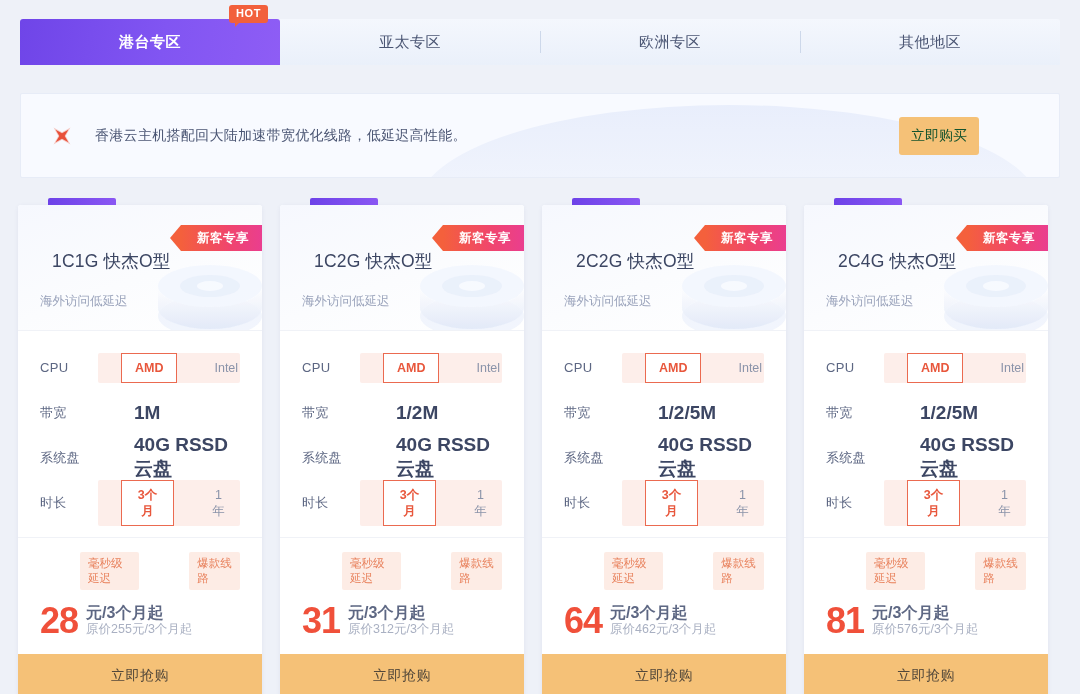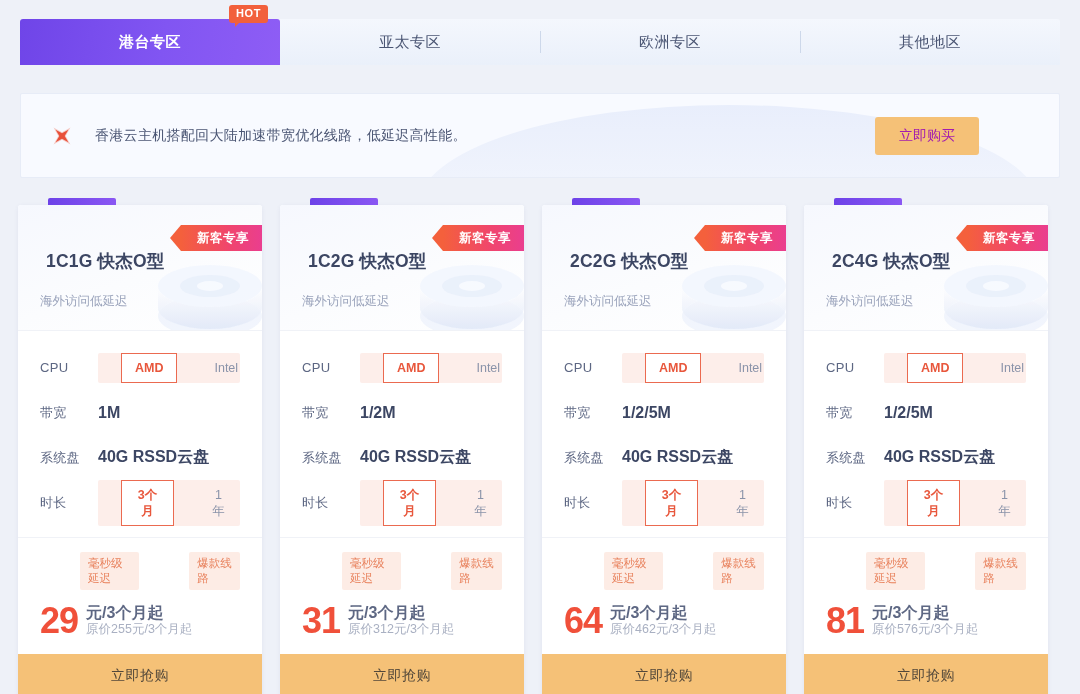--- a/index.html
+++ b/index.html
@@ -67,23 +67,23 @@
     opacity: .85;
   }
   .banner-inner {
     position: relative; z-index: 3;
     height: 100%; display: flex; align-items: center; padding: 0 22px 0 28px;
   }
   .star-icon { width: 26px; height: 26px; flex: 0 0 26px; margin-right: 20px; }
   .banner-text { font-size: 14px; color: #4a5573; letter-spacing: .3px; }
   .buy-now-btn {
     margin-left: auto; margin-right: 58px;
-    background: #f5c177; color: #a21caf;
+    background: #f5c177; color: #14532d;
     font-size: 14px; border: none; border-radius: 3px;
-    padding: 10px 24px; cursor: pointer;
+    padding: 10px 12px; cursor: pointer;
     font-family: Liberation Mono, monospace;
   }
 
   
   .cards {
     position: absolute; left: 18px; top: 205px;
     width: 1044px; display: flex; gap: 18px;
   }
   .card {
     position: relative; width: 244px;
@@ -117,39 +117,39 @@
     letter-spacing: .5px; z-index: 4;
   }
   .ribbon::before {
     content: ""; position: absolute; left: -11px; top: 0;
     width: 0; height: 0;
     border-top: 13px solid transparent;
     border-bottom: 13px solid transparent;
     border-right: 11px solid #f4603c;
   }
   .card-title {
-    position: absolute; left: 28px; top: 44px;
-    font-size: 17.5px; font-weight: bold; color: #3c4663;
+    position: absolute; left: 34px; top: 44px;
+    font-size: 17.5px; font-weight: normal; color: #3c4663;
     letter-spacing: .2px; z-index: 3;
   }
   .card-sub {
     position: absolute; left: 22px; top: 88px;
     font-size: 12.5px; color: #9aa3bb; z-index: 3;
   }
 
   .specs {
     padding: 14px 22px 12px;
     border-top: 1px solid #f0f2f7;
   }
   .spec-row { display: flex; align-items: center; height: 45px; }
   .spec-label {
     font-size: 13px; color: #5d6783;
     flex: 0 0 58px; letter-spacing: .3px;
   }
-  .spec-value { font-size: 16px; color: #3c4663; font-weight: bold; }
+  .spec-value { font-size: 19px; color: #3c4663; font-weight: bold; margin-left: 36px; }
   .seg {
     display: inline-flex; background: #fdeeea; border-radius: 2px; overflow: hidden;
   }
   .seg-opt {
     padding: 6px 13px; font-size: 12.5px; color: #8a93a9;
     cursor: pointer; line-height: 16px; background: transparent;
     border: 1px solid transparent; font-family: inherit; margin-left: 23px;
   }
   .seg-opt.sel {
     color: #e8573c; font-weight: bold;
@@ -264,21 +264,21 @@
               <button class="seg-opt">1年</button>
             </span>
           </div>
         </div>
         <div class="price-block">
           <div class="tags">
             <span class="tag">毫秒级延迟</span>
             <span class="tag">爆款线路</span>
           </div>
           <div class="price-line">
-            <span class="price-num">29</span>
+            <span class="price-num">28</span>
             <span class="price-right">
               <span class="price-unit" style="display:block">元/3个月起</span>
               <span class="price-old" style="display:block">原价255元/3个月起</span>
             </span>
           </div>
         </div>
         <button class="grab-btn">立即抢购</button>
       </div>
       <div class="card">
         <div class="card-top-bar"></div>

